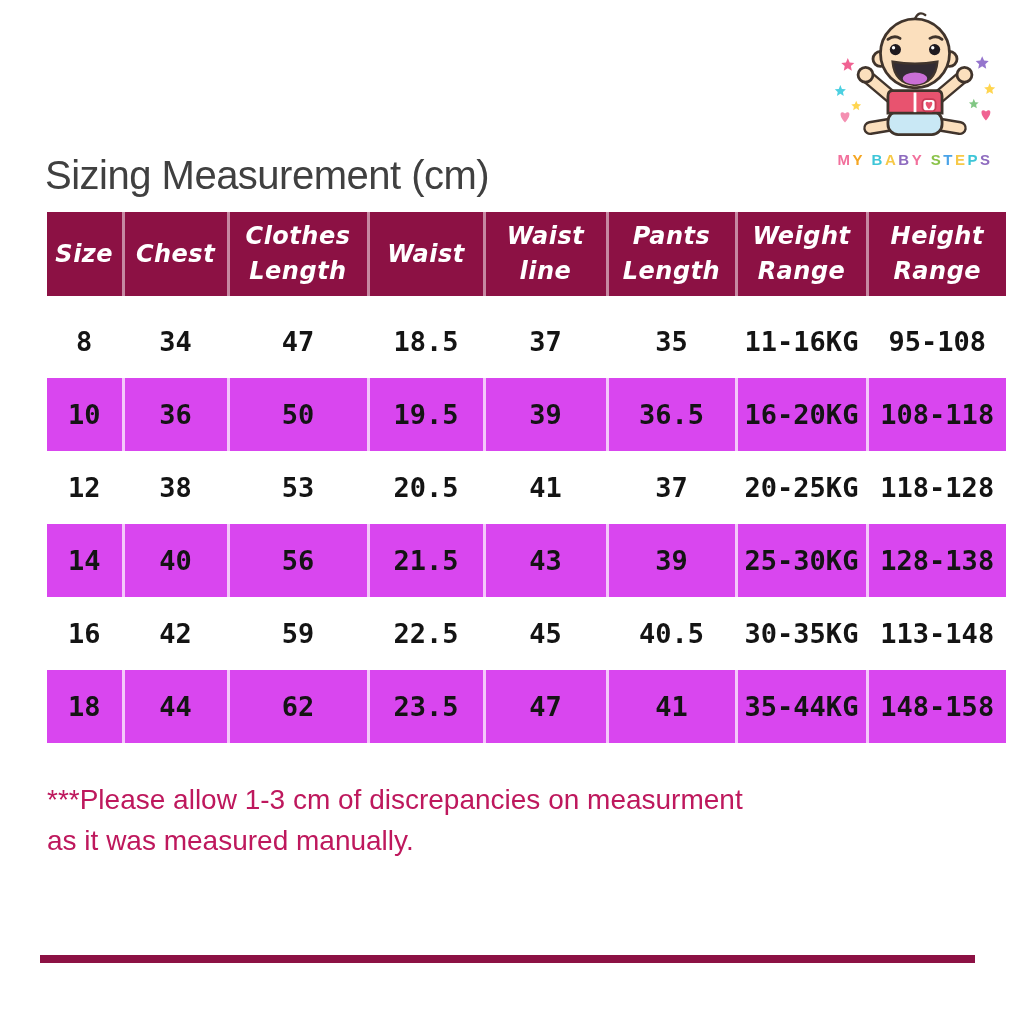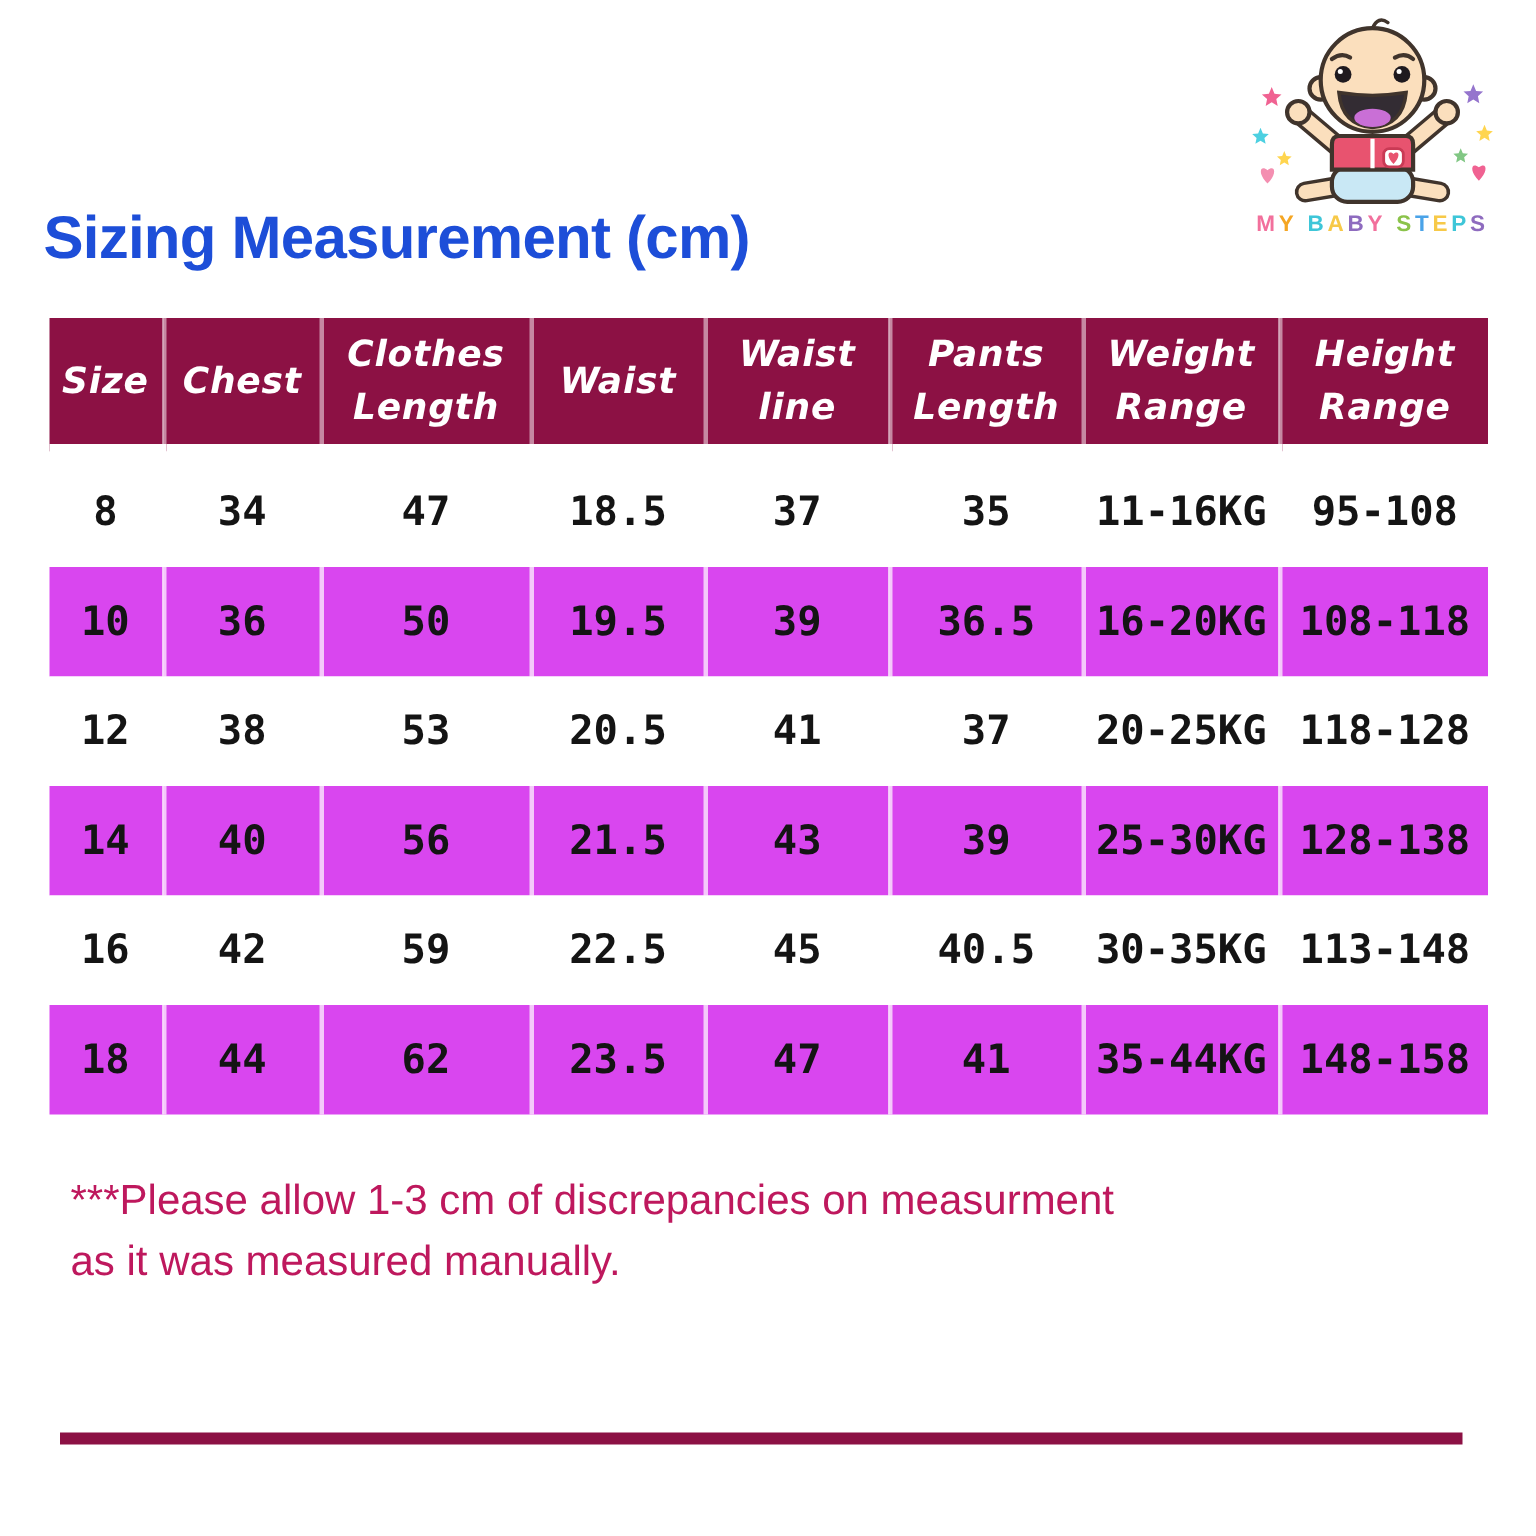--- a/index.html
+++ b/index.html
@@ -4,32 +4,32 @@
 <style>
   html,body { margin:0; padding:0; background:#ffffff; }
   .page {
     position:relative; width:1024px; height:1024px; background:#ffffff;
     font-family:"Liberation Sans", sans-serif; overflow:hidden;
   }
 
   
   .logo { position:absolute; top:6px; right:14px; width:190px; text-align:center; }
   .logo svg { width:168px; height:132px; display:block; margin:0 auto; }
-  .logo-text { margin-top:3px; font-size:15px; font-weight:bold; letter-spacing:2.5px; white-space:nowrap; }
+  .logo-text { margin-top:13px; font-size:15px; font-weight:bold; letter-spacing:2.5px; white-space:nowrap; }
   .logo-text span { display:inline-block; }
 
   
   .title {
-    position:absolute; left:29px; top:137px; margin:0;
-    font-size:40px; font-weight:700; color:#1d4ed8; letter-spacing:-0.5px;
+    position:absolute; left:29px; top:137px; margin:16px;
+    font-size:40px; font-weight:400; color:#404040; letter-spacing:-0.5px;
   }
 
   
   .size-table {
-    position:absolute; left:33px; top:212px; width:959px;
+    position:absolute; left:47px; top:212px; width:959px;
     border-collapse:collapse; table-layout:fixed;
   }
   .size-table th {
     background:#8C1144; color:#ffffff;
     font-family:"DejaVu Sans", sans-serif; font-style:italic; font-weight:bold;
     font-size:24px; line-height:1.45; letter-spacing:0.5px;
     height:84px; text-align:center; vertical-align:middle;
     border-bottom:9px solid #ffffff; padding:0 2px;
   }
   .size-table th + th { border-left:3px solid rgba(255,255,255,0.5); }

